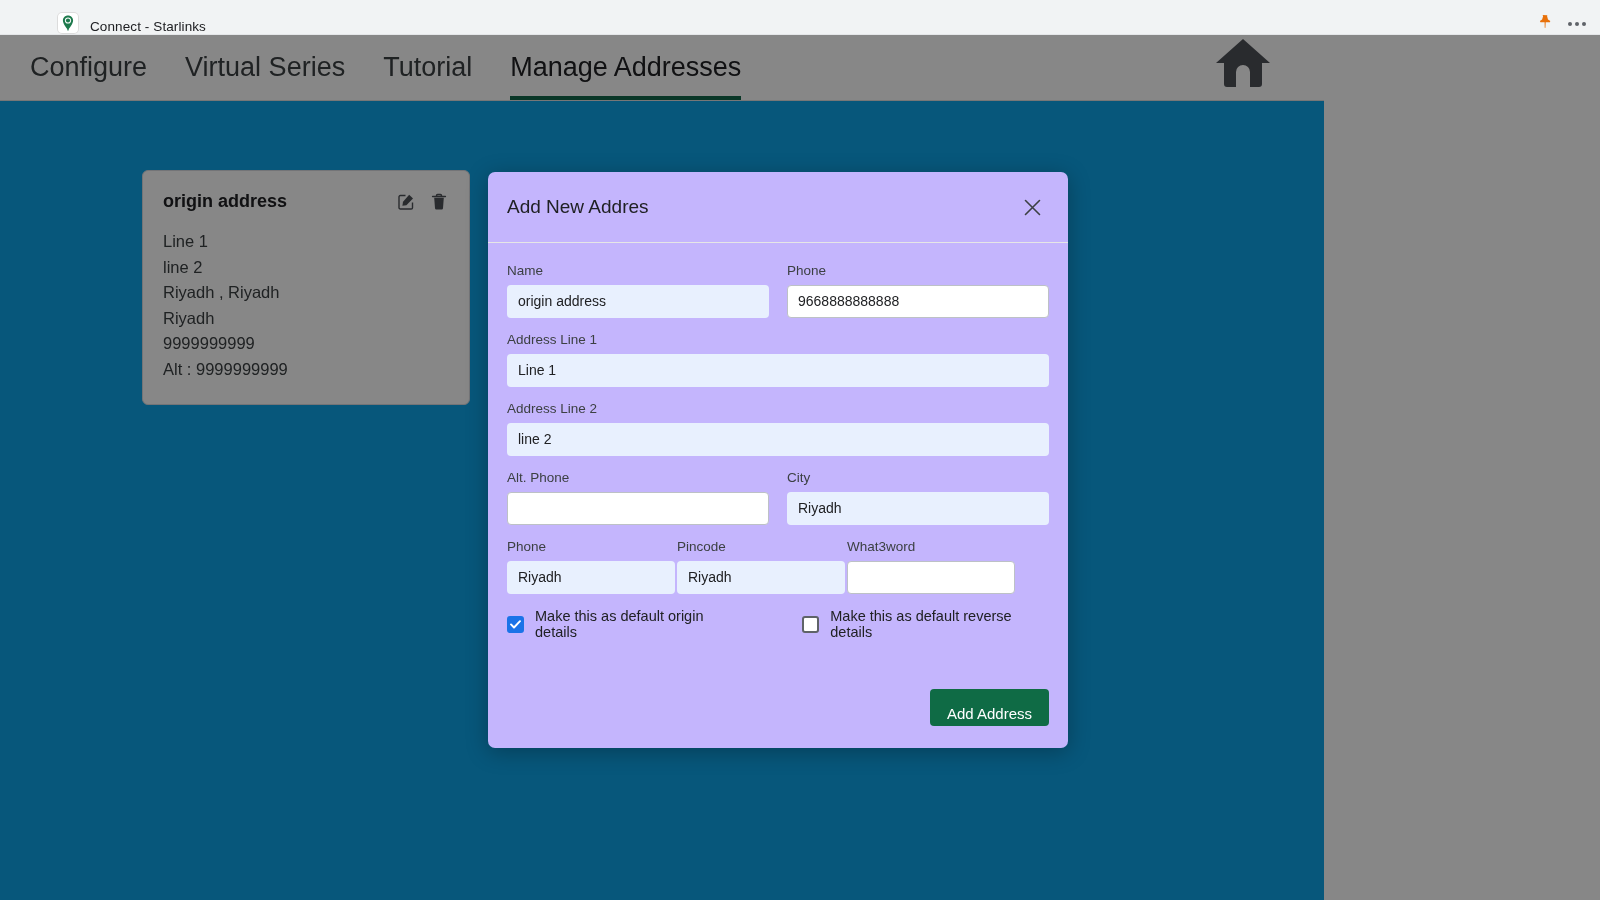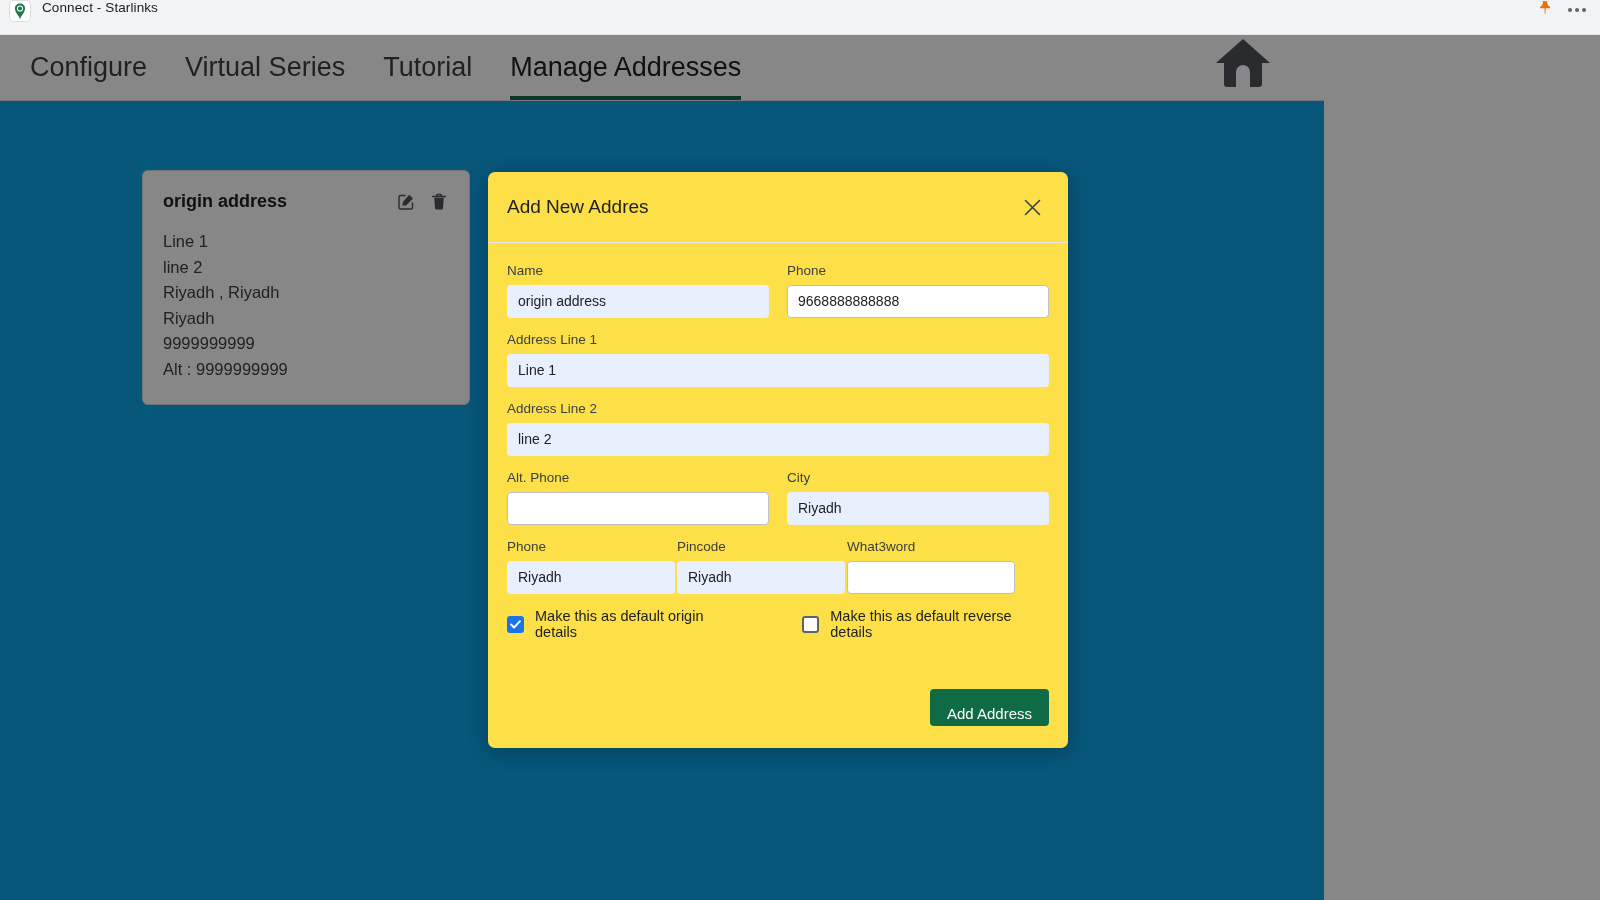--- a/index.html
+++ b/index.html
@@ -8,22 +8,23 @@
     font-family: "Liberation Sans", sans-serif;
     background: #ffffff;
     overflow: hidden;
   }
 
   
   #chrome-bar {
     position: absolute; left: 0; top: 0;
     width: 1600px; height: 35px;
     background: #f1f3f4;
-    display: flex; align-items: flex-start;
+    display: flex; align-items: flex-end;
     border-bottom: 1px solid #e4e6e8;
+    padding-left: 48px;
   }
   #ext-logo {
     width: 22px; height: 22px; margin-left: 9px;
     background: #ffffff; border-radius: 5px;
     display: flex; align-items: center; justify-content: center;
     box-shadow: 0 0 0 1px #dcdcdc inset;
   }
   #chrome-title {
     margin-left: 11px; font-size: 13.5px; color: #202124;
     letter-spacing: .1px;
@@ -85,21 +86,21 @@
   #overlay {
     position: absolute; left: 0; top: 35px;
     width: 1600px; height: 865px;
     background: rgba(0,0,0,0.47);
   }
 
   
   #modal {
     position: absolute; left: 488px; top: 172px;
     width: 580px; height: 576px;
-    background: #fde047; border-radius: 7px;
+    background: #c4b5fd; border-radius: 7px;
     box-shadow: 0 4px 22px rgba(0,0,0,.28);
     display: flex; flex-direction: column;
   }
   #modal-head {
     height: 71px; flex: none;
     display: flex; align-items: center;
     padding: 0 21px 0 19px;
     border-bottom: 1px solid #e6e6e6;
   }
   #modal-title { font-size: 19px; color: #202124; flex: 1; }

